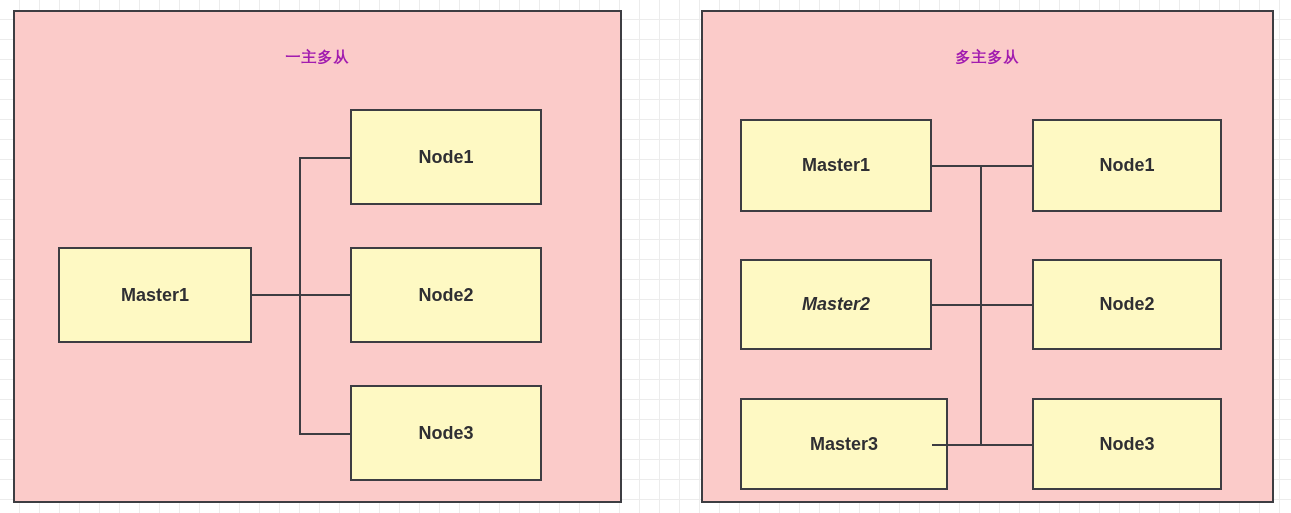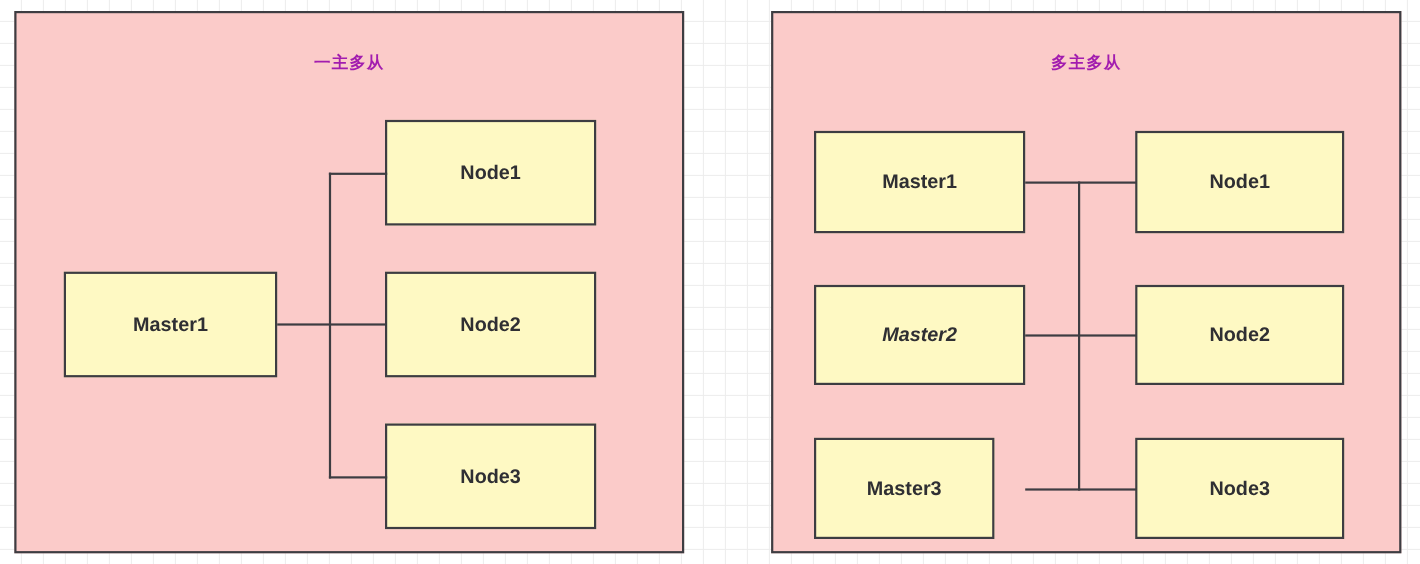--- a/index.html
+++ b/index.html
@@ -86,21 +86,21 @@
   <div class="panel" style="left:701px;top:10px;width:573px;height:493px;">
 
     <div class="panel-title" style="top:36px;">多主多从</div>
 
     <div class="node-box" style="left:37px;top:107px;width:192px;height:93px;">
       <span>Master1</span>
     </div>
     <div class="node-box" style="left:37px;top:247px;width:192px;height:91px;font-style:italic;">
       <span>Master2</span>
     </div>
-    <div class="node-box" style="left:37px;top:386px;width:164px;height:92px;">
+    <div class="node-box" style="left:37px;top:386px;width:208px;height:92px;">
       <span>Master3</span>
     </div>
 
     <div class="node-box" style="left:329px;top:107px;width:190px;height:93px;">
       <span>Node1</span>
     </div>
     <div class="node-box" style="left:329px;top:247px;width:190px;height:91px;">
       <span>Node2</span>
     </div>
     <div class="node-box" style="left:329px;top:386px;width:190px;height:92px;">

